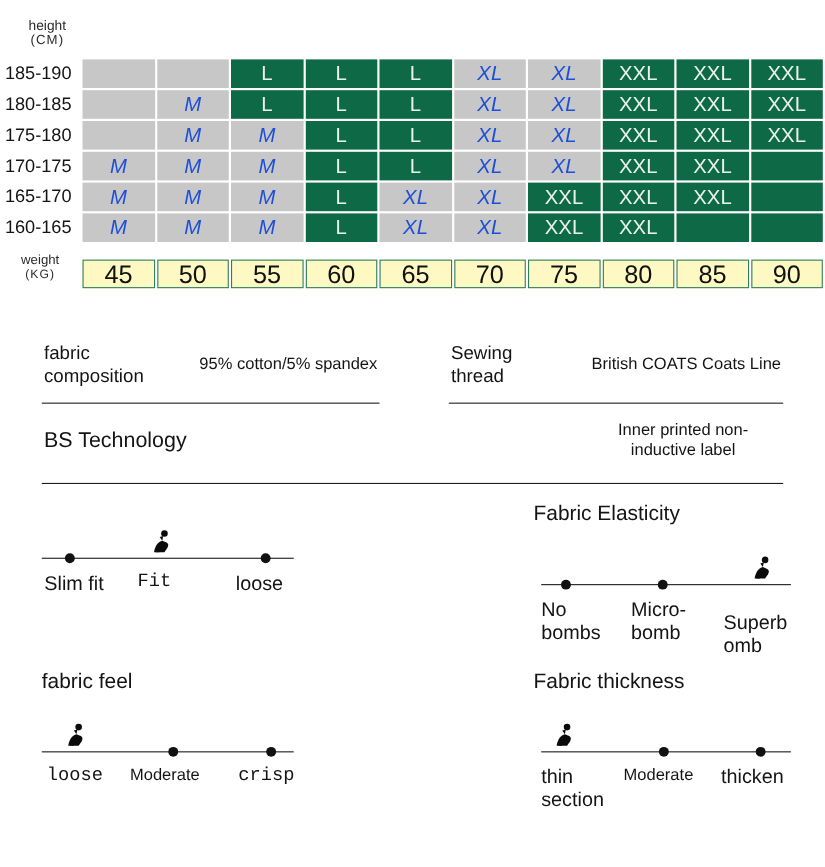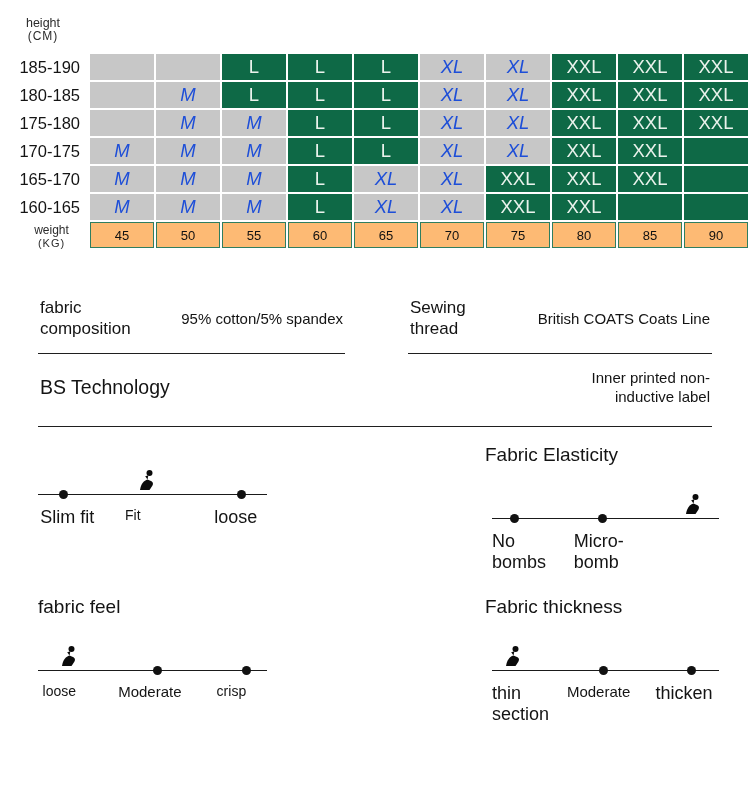--- a/index.html
+++ b/index.html
@@ -9,64 +9,64 @@
   }
   
   .hdr{display:flex;align-items:center;padding:10px 16px 0 14px;height:40px;}
   .unit-block{width:58px;text-align:center;line-height:1.15;color:#2b2b2b;}
   .unit-block .u1{font-size:12.5px;}
   .unit-block .u2{font-size:12px;letter-spacing:1px;}
   .hdr-title{font-size:16.5px;color:#26263a;margin-left:10px;white-space:nowrap;}
   
   .size-grid{
     display:grid;grid-template-columns:73px repeat(10,1fr);
-    column-gap:2px;row-gap:2px;margin:4px 2px 0 0;padding-left:15px;
+    column-gap:2px;row-gap:2px;margin:4px 2px 0 0;
   }
   .rowlabel{display:flex;align-items:center;justify-content:flex-end;
     padding-right:8px;font-size:16.5px;color:#141414;height:26px;}
   .cell{height:26px;display:flex;align-items:center;justify-content:center;
     font-size:18.5px;}
   .cell.gray{background:var(--gray);color:#1d4ed8;font-style:italic;}
   .cell.green{background:var(--green);color:var(--cell-light);}
   .wlabel{display:flex;flex-direction:column;align-items:center;justify-content:center;
     line-height:1.1;color:#2b2b2b;margin-top:2px;}
   .wlabel .u1{font-size:12px;}
   .wlabel .u2{font-size:11px;letter-spacing:1px;}
-  .wcell{height:24px;margin-top:0;background:#fdba74;border:1.5px solid var(--wborder);
-    display:flex;align-items:center;justify-content:center;font-size:13px;color:#111;}
+  .wcell{height:24px;margin-top:14px;background:#fef9c3;border:1.5px solid var(--wborder);
+    display:flex;align-items:center;justify-content:center;font-size:23px;color:#111;}
   
   .spec-grid{display:grid;grid-template-columns:307px 304px;column-gap:63px;
     margin:40px 38px 0 38px;}
   .spec-cell{display:flex;justify-content:space-between;align-items:center;
     border-bottom:1.5px solid #1f1f1f;padding:6px 2px 12px 2px;min-height:46px;}
   .spec-cell.full{grid-column:1 / span 2;min-height:54px;}
   .spec-label{font-size:17px;white-space:pre-line;line-height:1.25;color:#141414;}
   .spec-label.lg{font-size:19.5px;}
   .spec-value{white-space:pre-line;line-height:1.3;color:#141414;}
   .spec-value.lg{font-size:20px;}
   .spec-value.sm{font-size:15px;}
-  .spec-value.blk{width:178px;text-align:right;}
+  .spec-value.blk{width:178px;text-align:center;}
   
   .sliders{display:grid;grid-template-columns:447px 1fr;grid-auto-rows:152px;
     margin:17px 0 0 38px;}
   .slider-block{position:relative;}
   .slider-title{font-size:19px;color:#141414;height:24px;}
   .track{position:relative;height:26px;margin-top:24px;
     border-bottom:1.5px solid #1a1a1a;}
   .slider-block.left .track{width:229px;}
   .slider-block.right .track{width:227px;margin-left:7px;}
   .dot{position:absolute;bottom:-5px;width:9px;height:9px;border-radius:50%;
     background:#111;}
   .marker{position:absolute;bottom:-1px;}
   .labels{position:relative;height:60px;margin-top:12px;}
   .slider-block.left .labels{width:229px;}
   .slider-block.right .labels{width:227px;margin-left:7px;}
   .labels span{position:absolute;top:0;white-space:pre-line;line-height:1.15;color:#141414;}
   .labels span.drop{top:12px;}
-  .lab-strong{font-size:14px;}
+  .lab-strong{font-size:17px;font-family:Liberation Mono, monospace;}
   .lab-normal{font-size:18px;}
   .lab-muted{font-size:15px;}
 </style>
 </head>
 <body>
 
 <div class="page">
 
   <div class="hdr">
     <div class="unit-block">
@@ -204,20 +204,22 @@
               <path d="M4 21 C5 14.5 8 11.5 11.5 10.5 L15.5 12.2 C17.3 13.2 17.3 15.2 16.2 17 L13.5 21 Z"></path>
               <path d="M11.5 10.5 L9.2 7.2 L12.4 6.2 Z"></path>
               <path d="M5.5 21 l3 -4 2 1.4 -1.8 2.6 Z"></path>
             </svg></div>
         </div>
         <div class="labels">
           <span class="lab-normal" style="left: 0%;">No
 bombs</span>
           <span class="lab-normal" style="left: 36%;">Micro-
 bomb</span>
+          <span class="lab-normal drop" style="left: 73%;">Superb
+omb</span>
         </div>
       </div>
       <div class="slider-block left">
         <div class="slider-title">fabric feel</div>
         <div class="track">
           <div class="dot" style="left: calc(52% - 4.5px);"></div>
           <div class="dot" style="left: calc(91% - 4.5px);"></div>
           <div class="marker" style="left: calc(13% - 10px);"><svg width="20" height="22" viewBox="0 0 20 22" fill="#0b0b0b">
               <circle cx="13.5" cy="4" r="3"></circle>
               <path d="M4 21 C5 14.5 8 11.5 11.5 10.5 L15.5 12.2 C17.3 13.2 17.3 15.2 16.2 17 L13.5 21 Z"></path>

